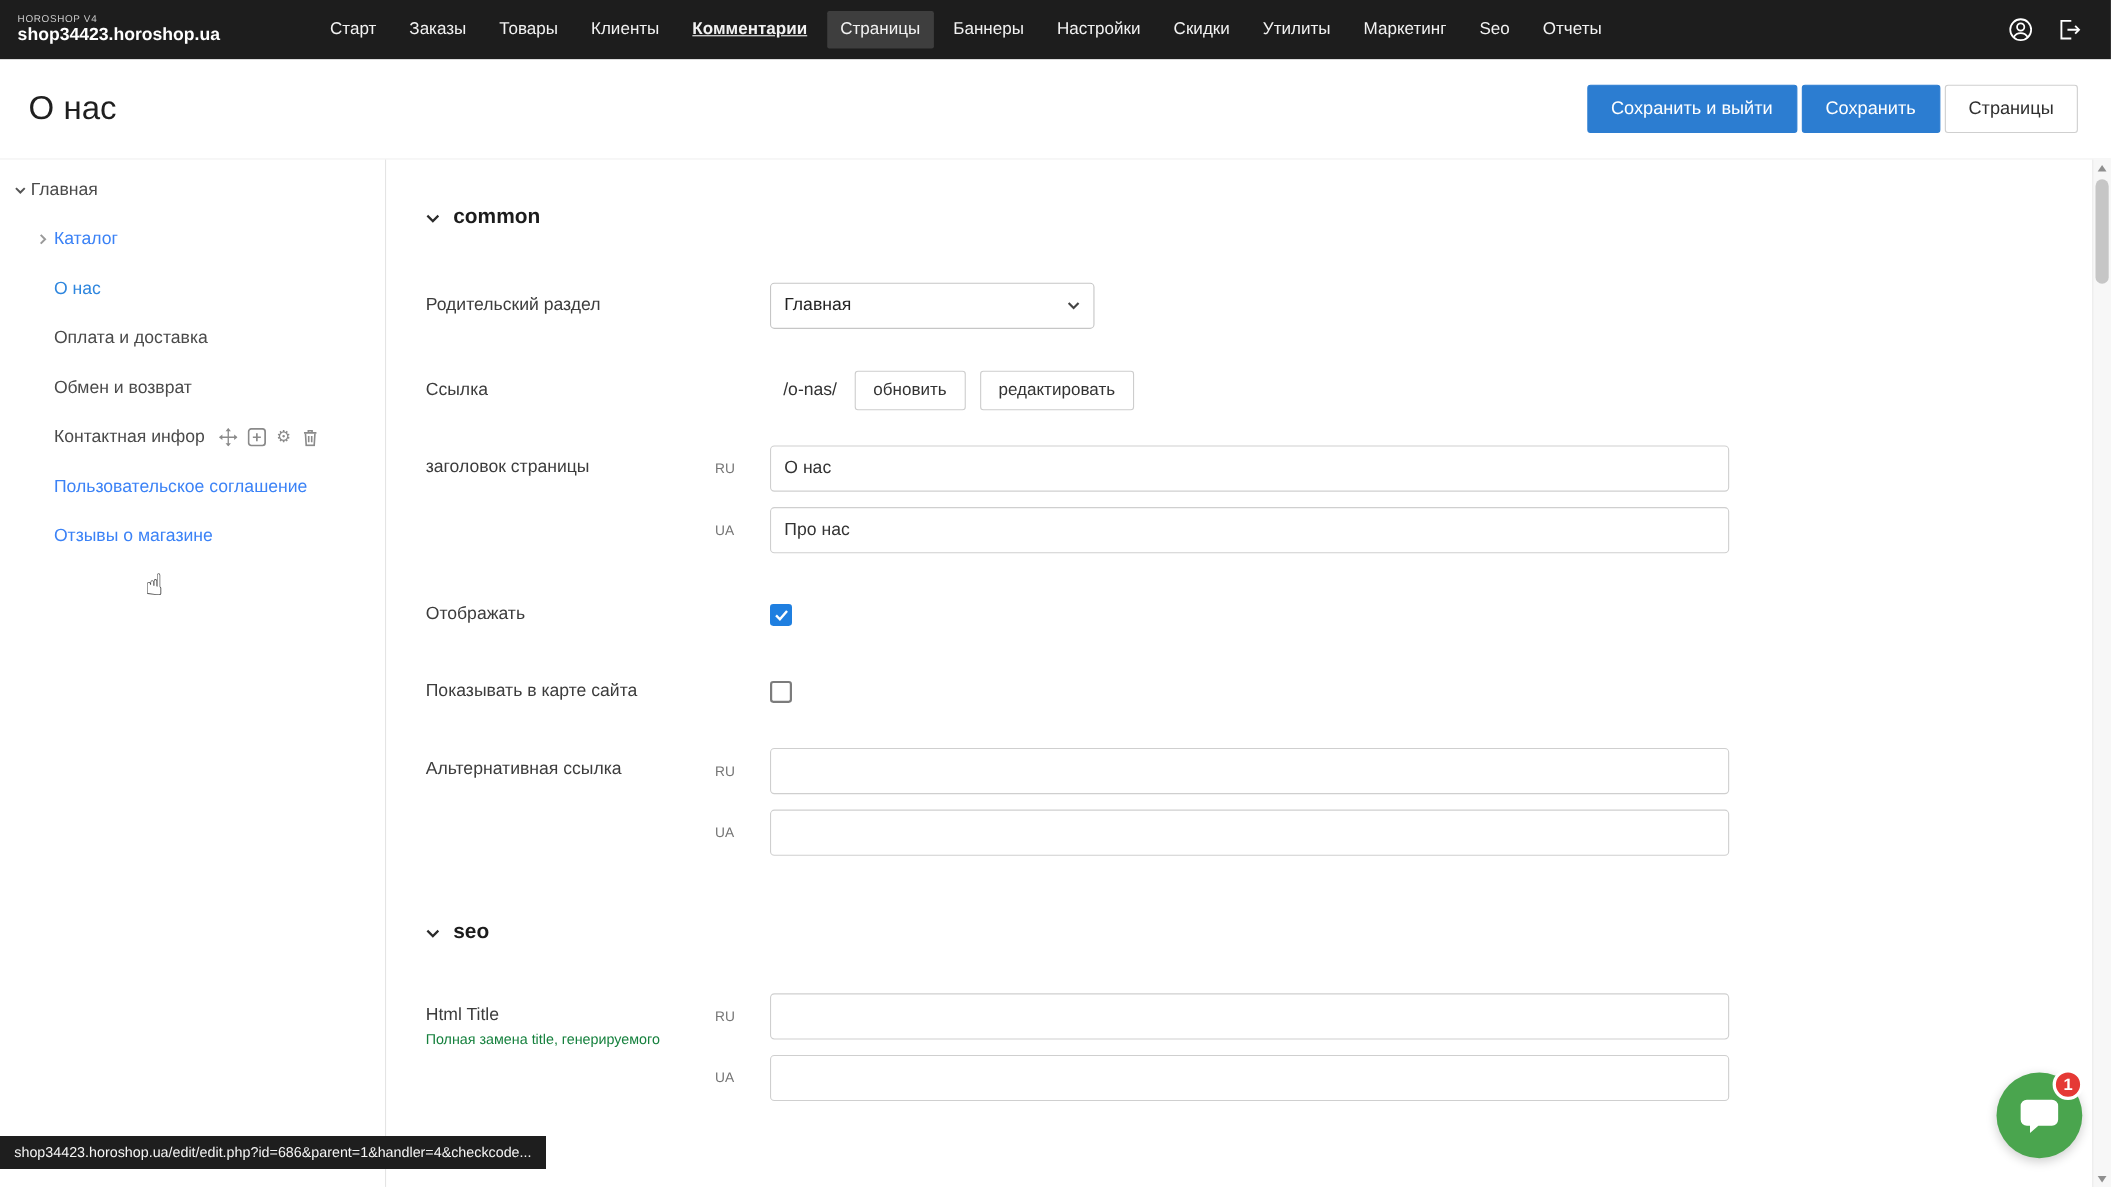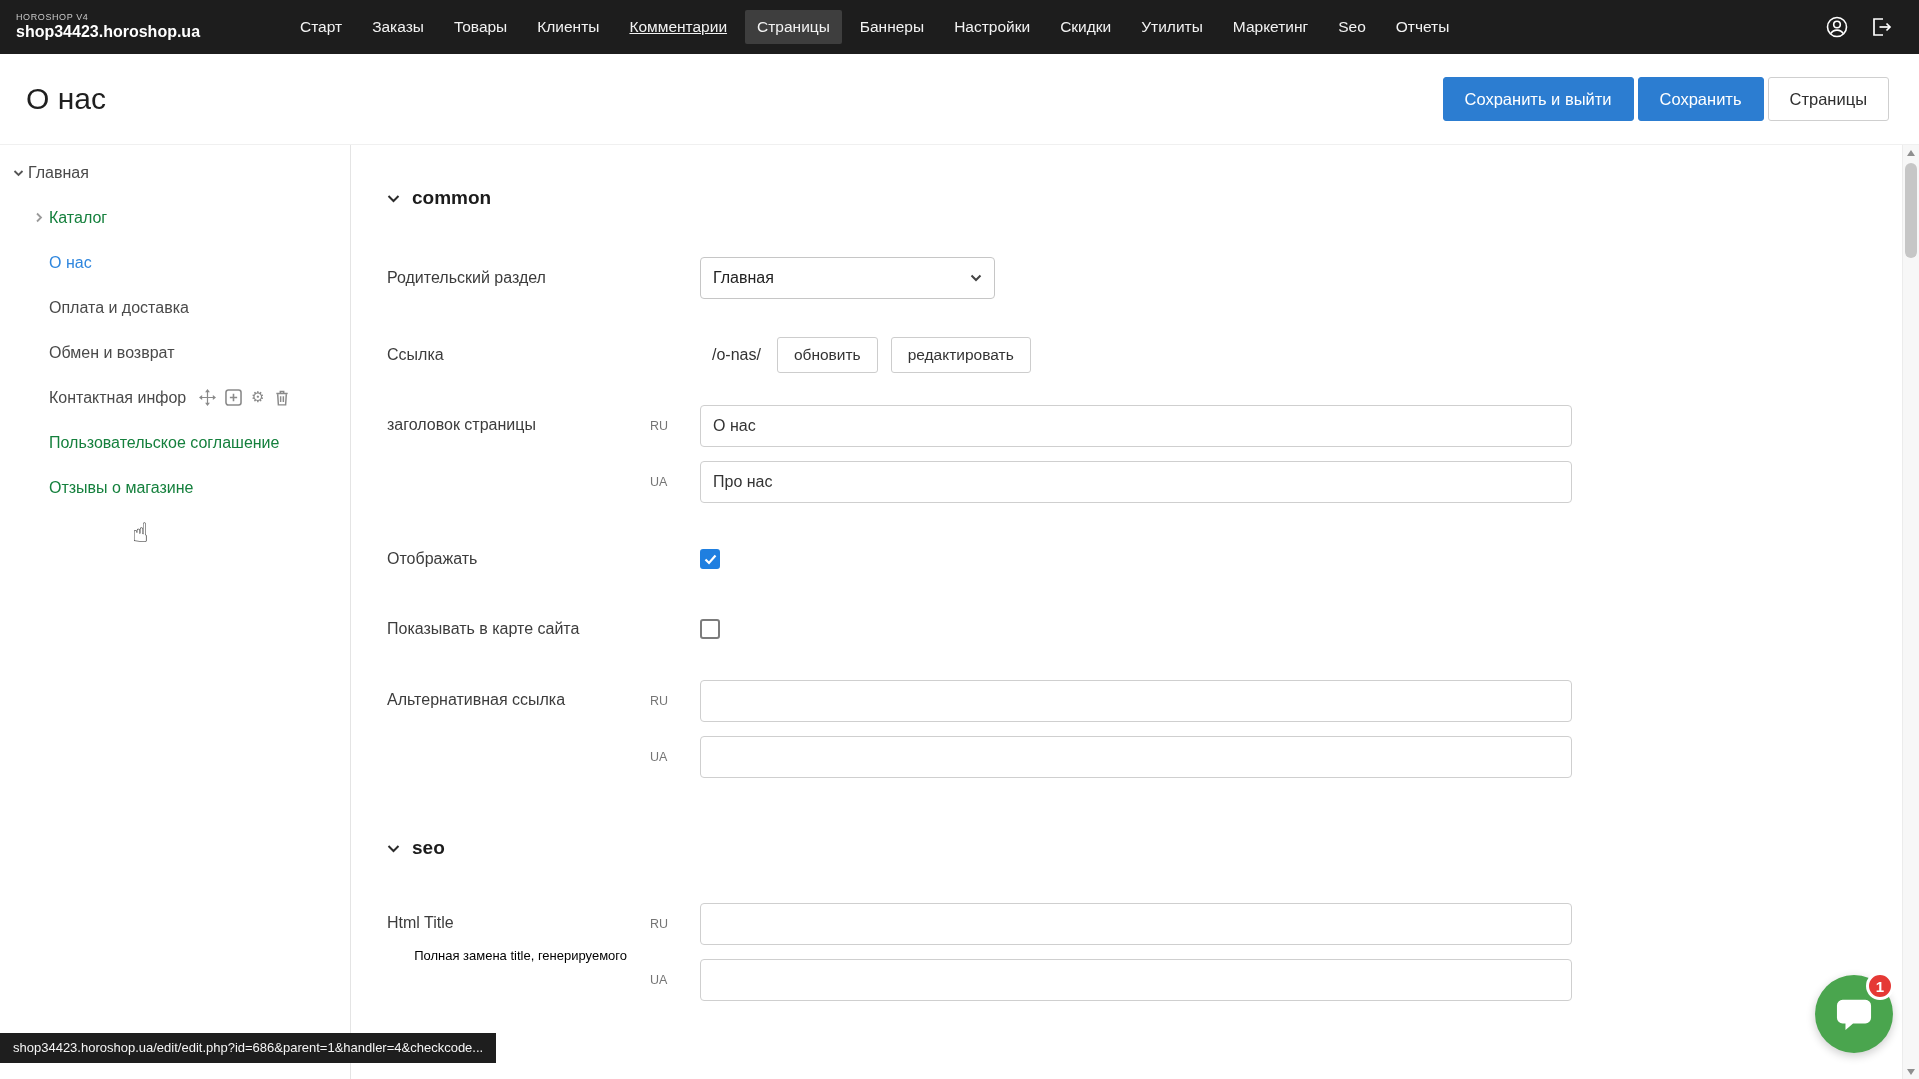--- a/index.html
+++ b/index.html
@@ -7,21 +7,21 @@
     font-family:"Liberation Sans","DejaVu Sans",sans-serif; }
 
   
   .topbar { height:54px; background:#1d1d1d; display:flex; align-items:center; color:#fff; }
   .brand { margin-left:16px; width:236px; line-height:1.1; }
   .brand-small { font-size:9px; letter-spacing:.6px; color:#c9c9c9; }
   .brand-main { font-size:16px; font-weight:bold; color:#fff; }
   .menu { display:flex; align-items:center; gap:6px; margin-left:36px; }
   .menu-item { color:#f2f2f2; font-size:15.5px; padding:8px 12px; border-radius:2px;
     text-decoration:none; cursor:pointer; white-space:nowrap; }
-  .menu-item.u { text-decoration:underline; }
+  .menu-item.u { text-decoration:underline;font-weight:bold; }
   .menu-item.active { background:#3e3e3e; }
   .top-icons { margin-left:auto; display:flex; align-items:center; gap:20px; padding-right:26px; }
   .top-icon { width:24px; height:24px; cursor:pointer; display:flex; align-items:center; justify-content:center; }
 
   
   .pagehead { height:90px; display:flex; align-items:center; padding:0 30px 0 26px; background:#fff; }
   .page-title { font-size:30px; font-weight:400; color:#1f1f1f; }
   .head-actions { margin-left:auto; display:flex; gap:4px; }
   .btn { height:44px; padding:0 21px; font-size:16.5px; border-radius:3px; cursor:pointer;
     font-family:inherit; }
@@ -29,34 +29,34 @@
   .btn.ghost { background:#fff; color:#2f2f2f; border:1px solid #cfcfcf; }
 
   
   .body-area { display:flex; height:935px; border-top:1px solid #f0f0f0; position:relative; }
   .sidebar { width:351px; flex:0 0 351px; border-right:1px solid #e4e4e4; padding-top:5px; }
   .tree-item { height:45px; display:flex; align-items:center; font-size:16px; color:#4a4a4a; cursor:pointer; }
   .tree-item .caret { width:20px; display:flex; justify-content:center; }
   .tree-item.lvl0 { padding-left:8px; }
   .tree-item.lvl1 { padding-left:29px; }
   .tree-item.lvl1.nocaret { padding-left:49px; }
-  .tree-item.muted { color:#15803d; }
+  .tree-item.muted { color:#3b82f6; }
   .tree-item.selected { color:#2e86de; }
   .row-icons { display:flex; align-items:center; gap:9px; margin-left:13px; }
   .row-icons svg, .row-icons span { display:block; }
   .gear-glyph { font-family:"DejaVu Sans",sans-serif; font-size:15px; color:#8a8a8a; line-height:1; }
 
   .content { flex:1; padding:42px 0 0 36px; overflow:hidden; position:relative; }
   .sec { display:flex; align-items:center; gap:12px; font-size:19px; font-weight:bold; color:#1c1c1c; }
 
   .row { display:flex; align-items:center; }
   .row.top { align-items:flex-start; }
   .row-label { flex:0 0 263px; font-size:16px; color:#3c3c3c; }
   .row.top .row-label { padding-top:11px; }
-  .sub-hint { font-size:13px; color:#000000; margin-top:16px; width:240px; line-height:1.3;text-align:right; }
+  .sub-hint { font-size:13px; color:#15803d; margin-top:5px; width:240px; line-height:1.3; }
   .lang { flex:0 0 50px; text-align:left; padding-right:10px; font-size:12.5px; color:#757575; }
   .lines { display:flex; flex-direction:column; gap:14px; }
   .line { display:flex; align-items:center; }
 
   input.txt { width:872px; height:42px; border:1px solid #cfcfcf; border-radius:4px;
     padding:0 12px; font-size:16px; color:#333; font-family:inherit; background:#fff; }
   .select { width:295px; height:42px; border:1px solid #c6c6c6; border-radius:4px; padding:0 12px;
     display:flex; align-items:center; justify-content:space-between; font-size:16px; color:#222;
     background:#fff; cursor:pointer; }
   .btn-sm { height:36px; padding:0 16px; background:#fff; border:1px solid #cdcdcd; border-radius:3px;

